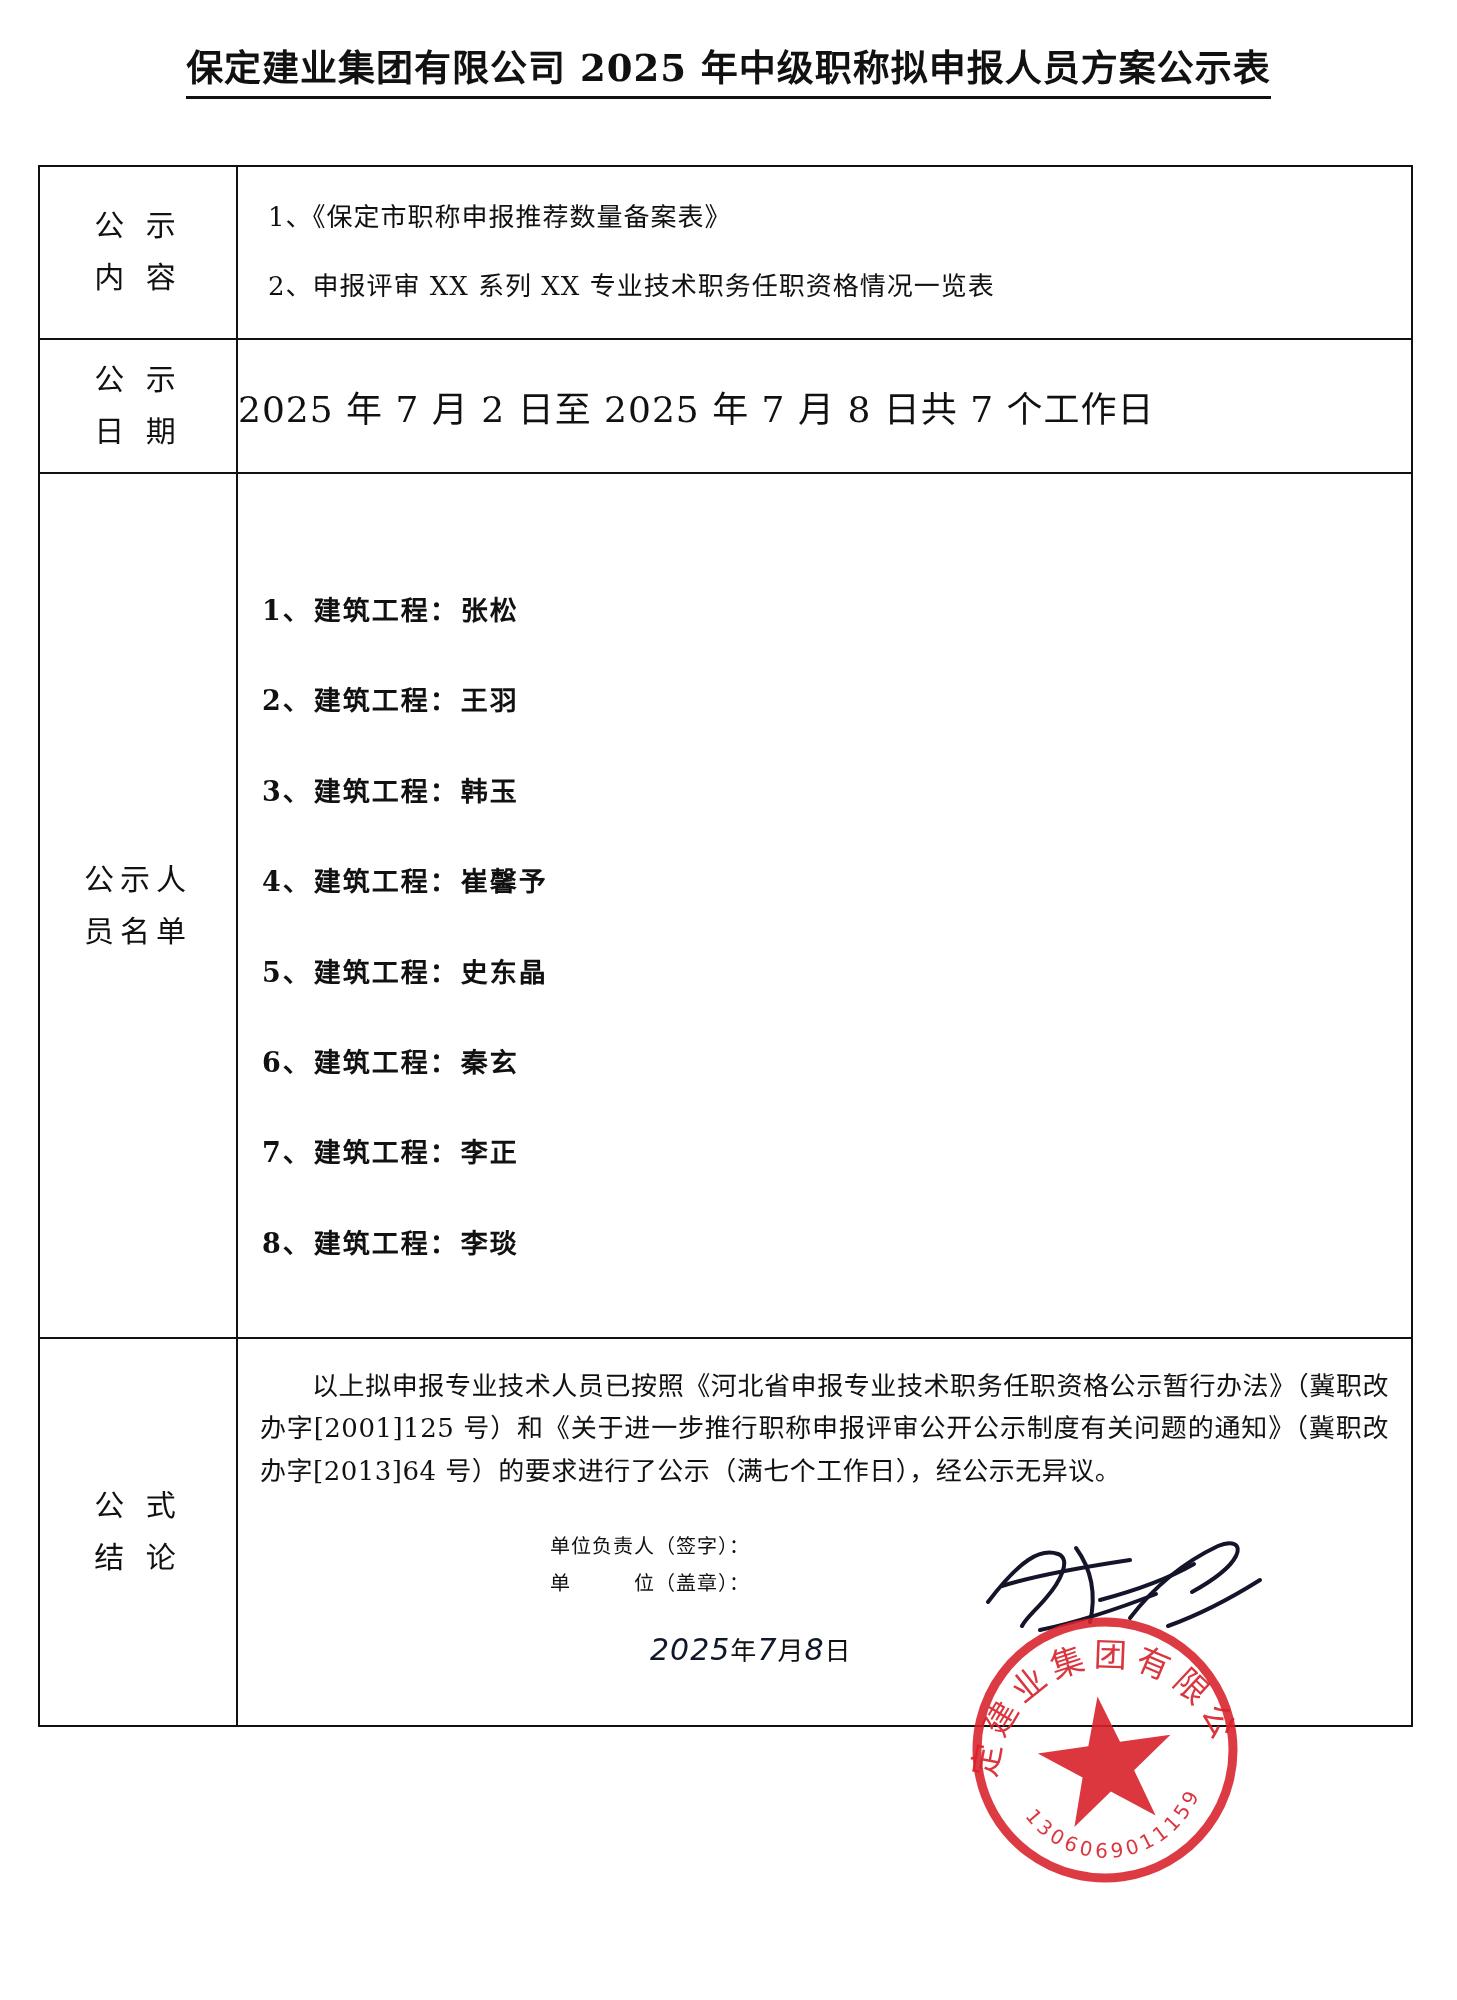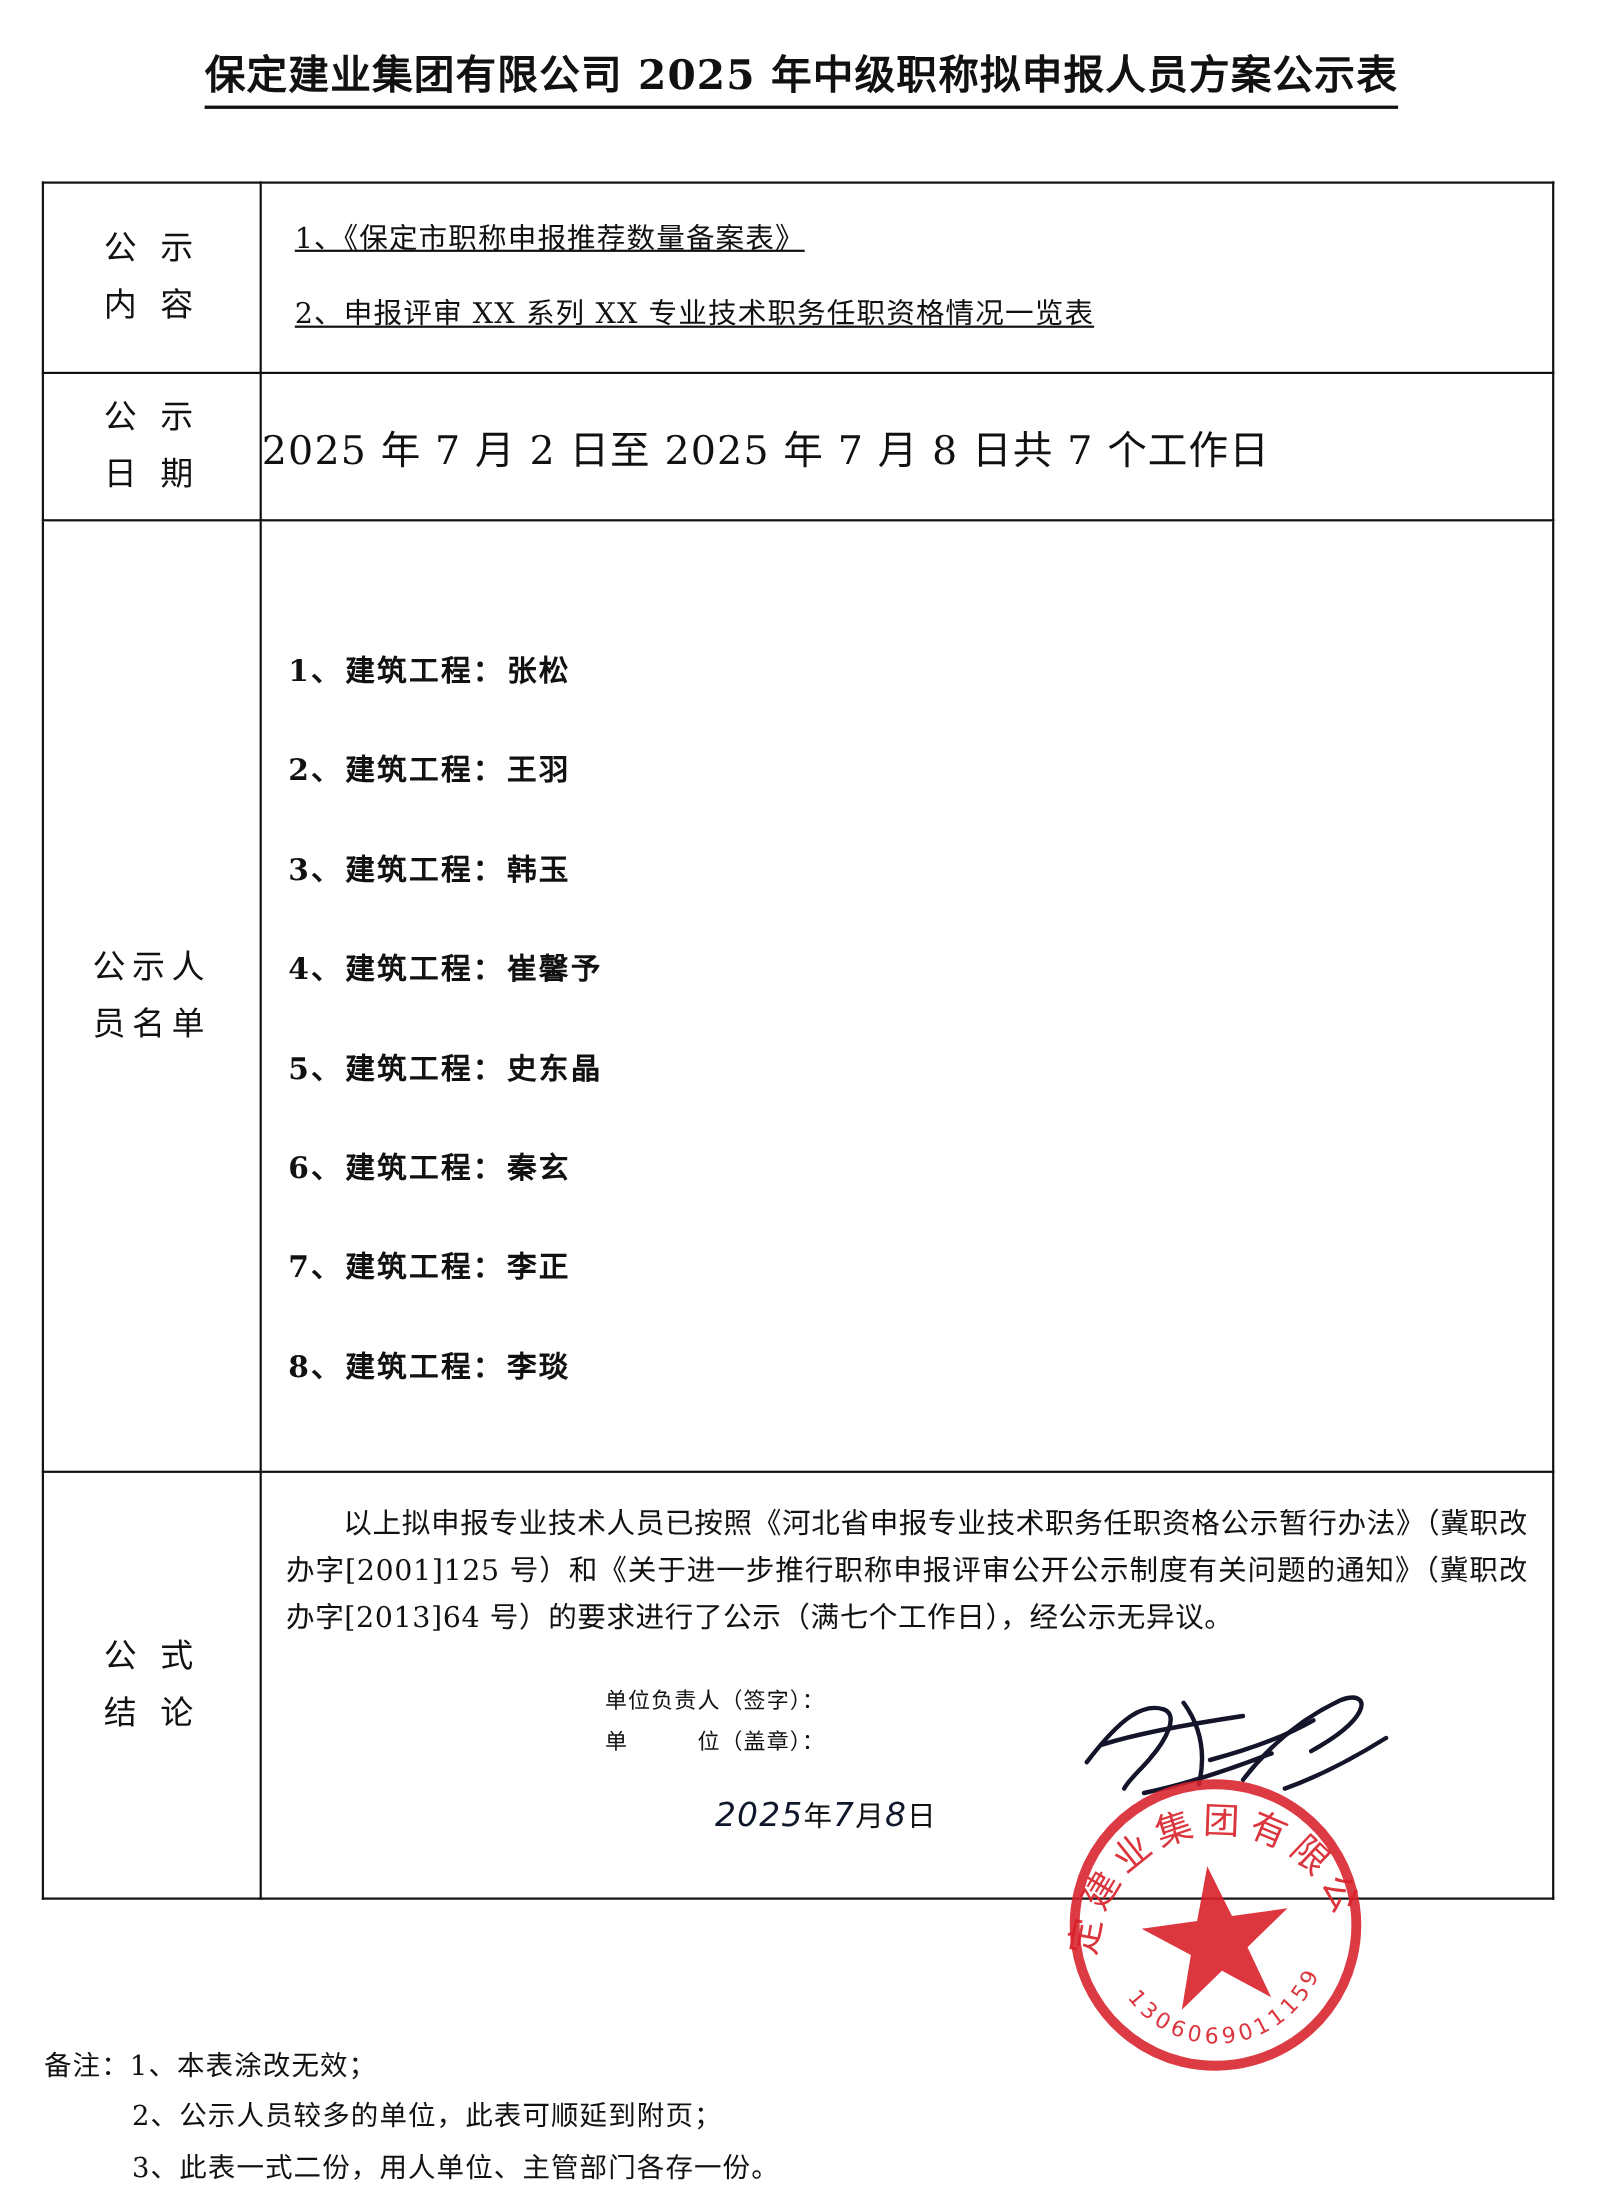--- a/index.html
+++ b/index.html
@@ -63,21 +63,20 @@
     padding: 10px 0;
   }
   .lbl div {
     white-space: nowrap;
   }
 
   .cell-body {
     padding: 16px 22px;
     font-size: 25px;
     line-height: 1.9;
-    text-decoration: underline;
   }
 
   
   .content-line {
     white-space: nowrap;
     font-size: 26px;
     padding: 10px 0 10px 8px;
     letter-spacing: 1px;
   }
 
@@ -292,19 +291,14 @@
       <text font-size="33" fill="#d8202a" letter-spacing="7" opacity="0.9" class="seal-text">
         <textPath href="#sealArcTop" startOffset="50%" text-anchor="middle">保定建业集团有限公司</textPath>
       </text>
       <text font-size="20" fill="#d8202a" letter-spacing="4" opacity="0.9" class="seal-text">
         <textPath href="#sealArcBottom" startOffset="50%" text-anchor="middle">1306069011159</textPath>
       </text>
       <polygon points="150,96 166,144 217,144 176,174 191,222 150,192 109,222 124,174 83,144 134,144" fill="#d8202a" opacity="0.9"></polygon>
     </g>
   </svg>
 
-  <div class="remarks">
-    <div class="r1">备注：1、本表涂改无效；</div>
-    <div class="r2">2、公示人员较多的单位，此表可顺延到附页；</div>
-    <div class="r3">3、此表一式二份，用人单位、主管部门各存一份。</div>
-  </div>
 
 </div>
 
 </body></html>

